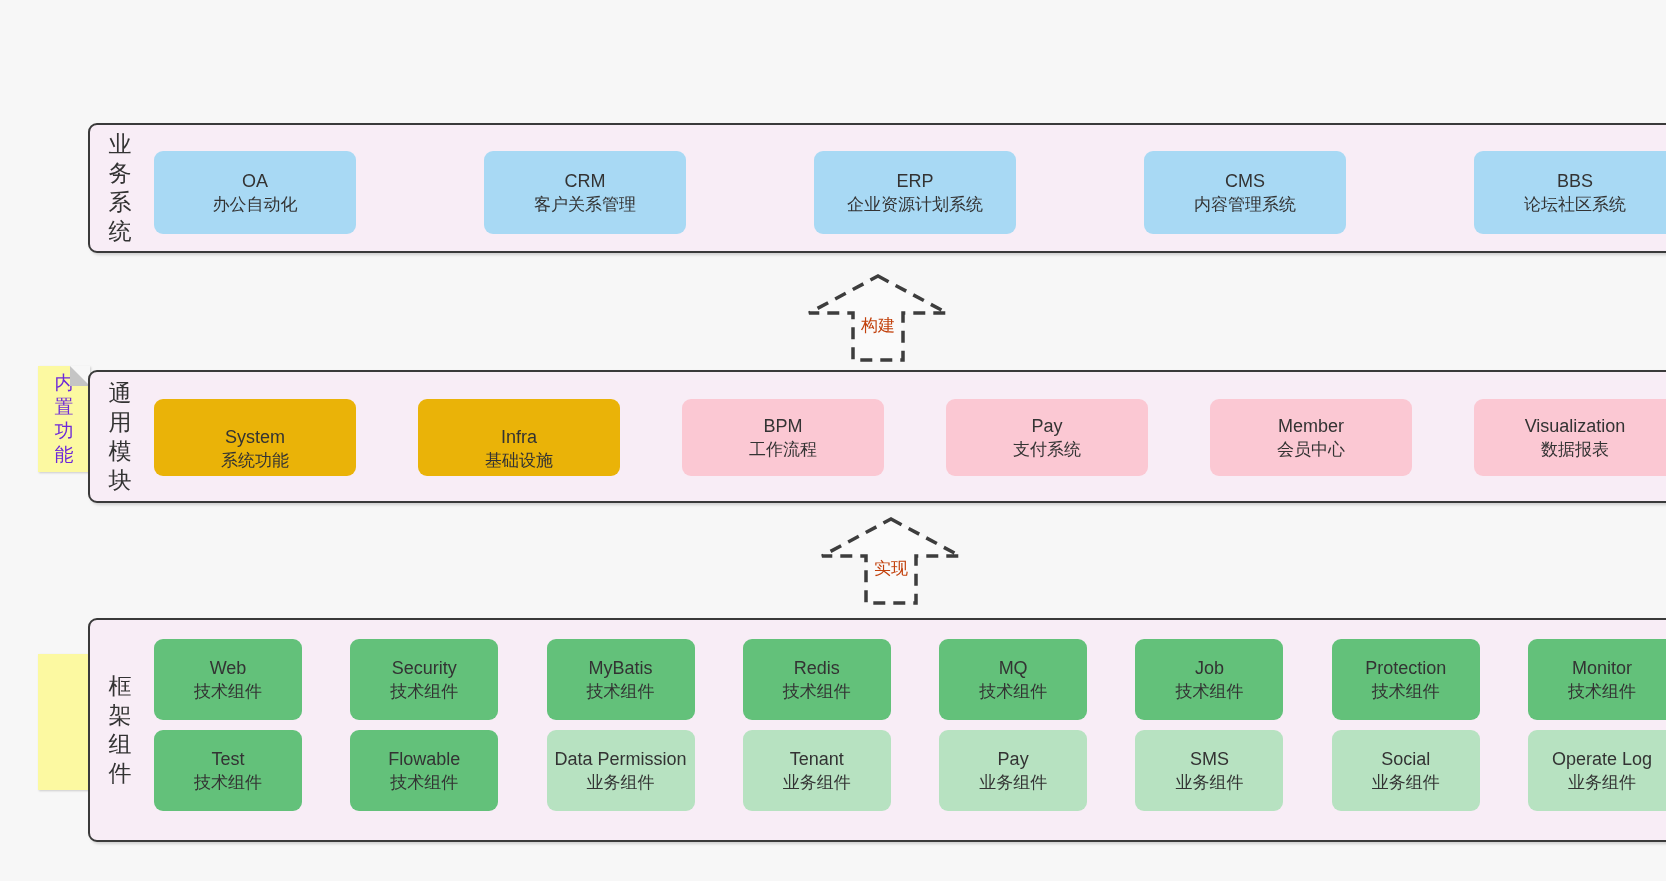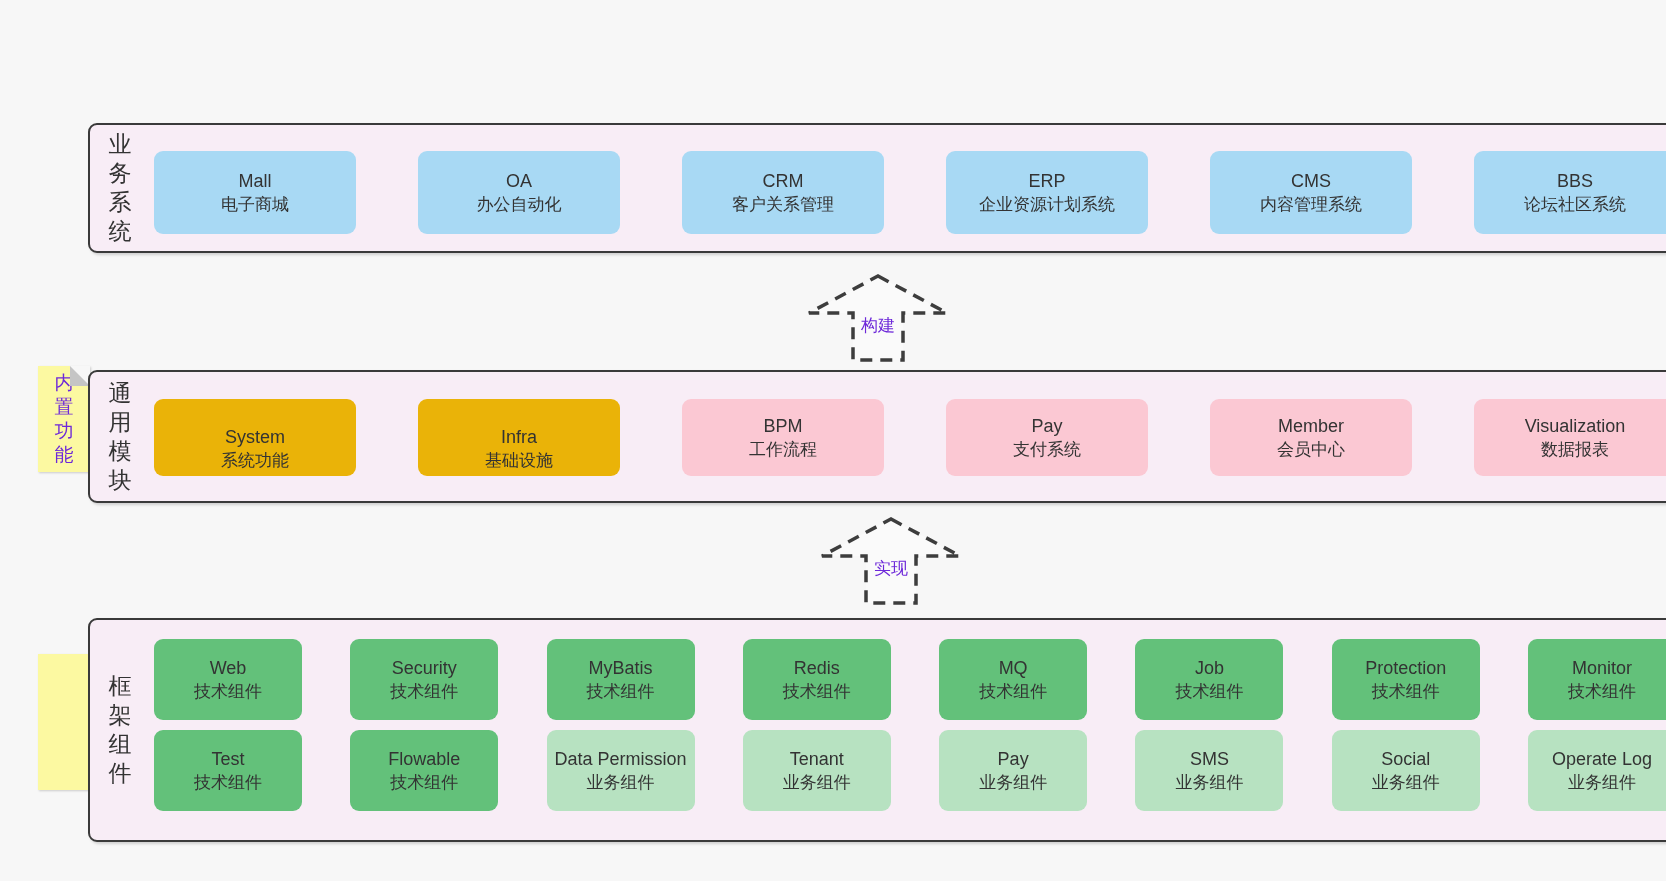--- a/index.html
+++ b/index.html
@@ -74,44 +74,40 @@
   #arrow-1 { left:806px; top:273px; }
   #arrow-2 { left:819px; top:516px; }
   .arrow svg { display:block; width:100%; height:100%; }
   .arrow polygon {
     fill:#fafafa; stroke:#3d3d3d; stroke-width:3.5;
     stroke-dasharray:12 8; stroke-linejoin:miter;
   }
   .arrow-label {
     position:absolute; left:50%; top:42px; transform:translateX(-50%);
     background:#fafafa; font-size:17px; line-height:21px; padding:0 2px;
-    white-space:nowrap; color:#6d28d9;
+    white-space:nowrap; color:#c2410c;
   }
 </style>
 </head>
 <body>
 
 <div class="canvas">
 
   <div class="sticky" id="sticky-1">
     <span>内置功能</span>
   </div>
   <div class="sticky" id="sticky-2">
     <span>内置组件</span>
   </div>
 
   <section class="band" id="band-1">
     <div class="band-label">
       <span>业务系统</span>
     </div>
     <div class="row">
-      <div class="node w-lg v-blue">
-        <span class="en">Mall</span>
-        <span class="cn">电子商城</span>
-      </div>
       <div class="node w-lg v-blue">
         <span class="en">OA</span>
         <span class="cn">办公自动化</span>
       </div>
       <div class="node w-lg v-blue">
         <span class="en">CRM</span>
         <span class="cn">客户关系管理</span>
       </div>
       <div class="node w-lg v-blue">
         <span class="en">ERP</span>

